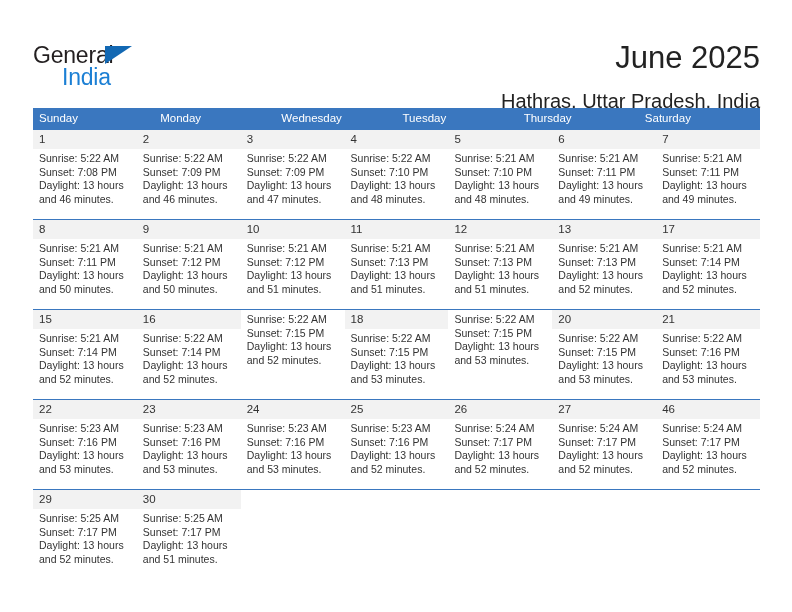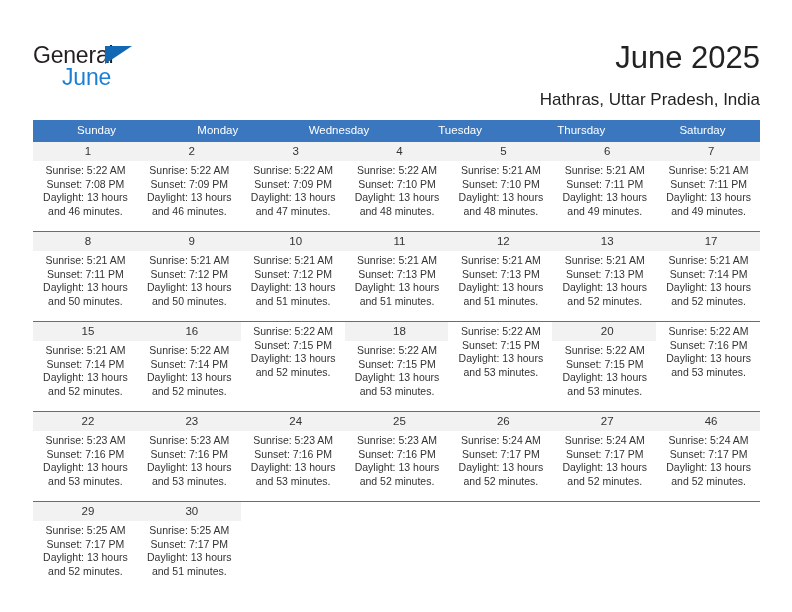--- a/index.html
+++ b/index.html
@@ -69,33 +69,32 @@
     top: 0;
     font-size: 31px;
     color: #222222;
     text-align: left;
     white-space: nowrap;
   }
   .subtitle {
     position: absolute;
     right: 0;
     top: 50px;
-    font-size: 17px;
+    font-size: 20px;
     color: #222222;
     text-align: right;
     white-space: nowrap;
   }
 
   
   .cal {
     position: absolute;
     left: 33px;
-    top: 120px;
+    top: 108px;
     width: 727px;
-    text-align: center;
   }
   .weekday-row {
     display: flex;
     width: 100%;
     background: #3a77bf;
   }
   .weekday {
     flex: 1 1 0;
     min-width: 0;
     height: 21px;
@@ -157,21 +156,21 @@
 </head>
 <body>
 
 <div class="page">
 
   <div class="top">
 
     <div class="logo">
       <span class="logo-general">General</span>
       <span class="logo-tri"></span>
-      <span class="logo-blue">June</span>
+      <span class="logo-blue">India</span>
     </div>
 
     <div class="title">June 2025</div>
     <div class="subtitle">Hathras, Uttar Pradesh, India</div>
   </div>
 
   <div class="cal">
 
     <div class="weekday-row">
       <div class="weekday">Sunday</div>
@@ -397,20 +396,23 @@
             <span class="daynum">20</span>
           </div>
         <div class="info">
           <div>Sunrise: 5:22 AM</div>
           <div>Sunset: 7:15 PM</div>
           <div>Daylight: 13 hours</div>
           <div>and 53 minutes.</div>
         </div>
       </div>
       <div class="day-cell">
+        <div class="daynum-band">
+            <span class="daynum">21</span>
+          </div>
         <div class="info">
           <div>Sunrise: 5:22 AM</div>
           <div>Sunset: 7:16 PM</div>
           <div>Daylight: 13 hours</div>
           <div>and 53 minutes.</div>
         </div>
       </div>
     </div>
 
     <div class="week-row">

